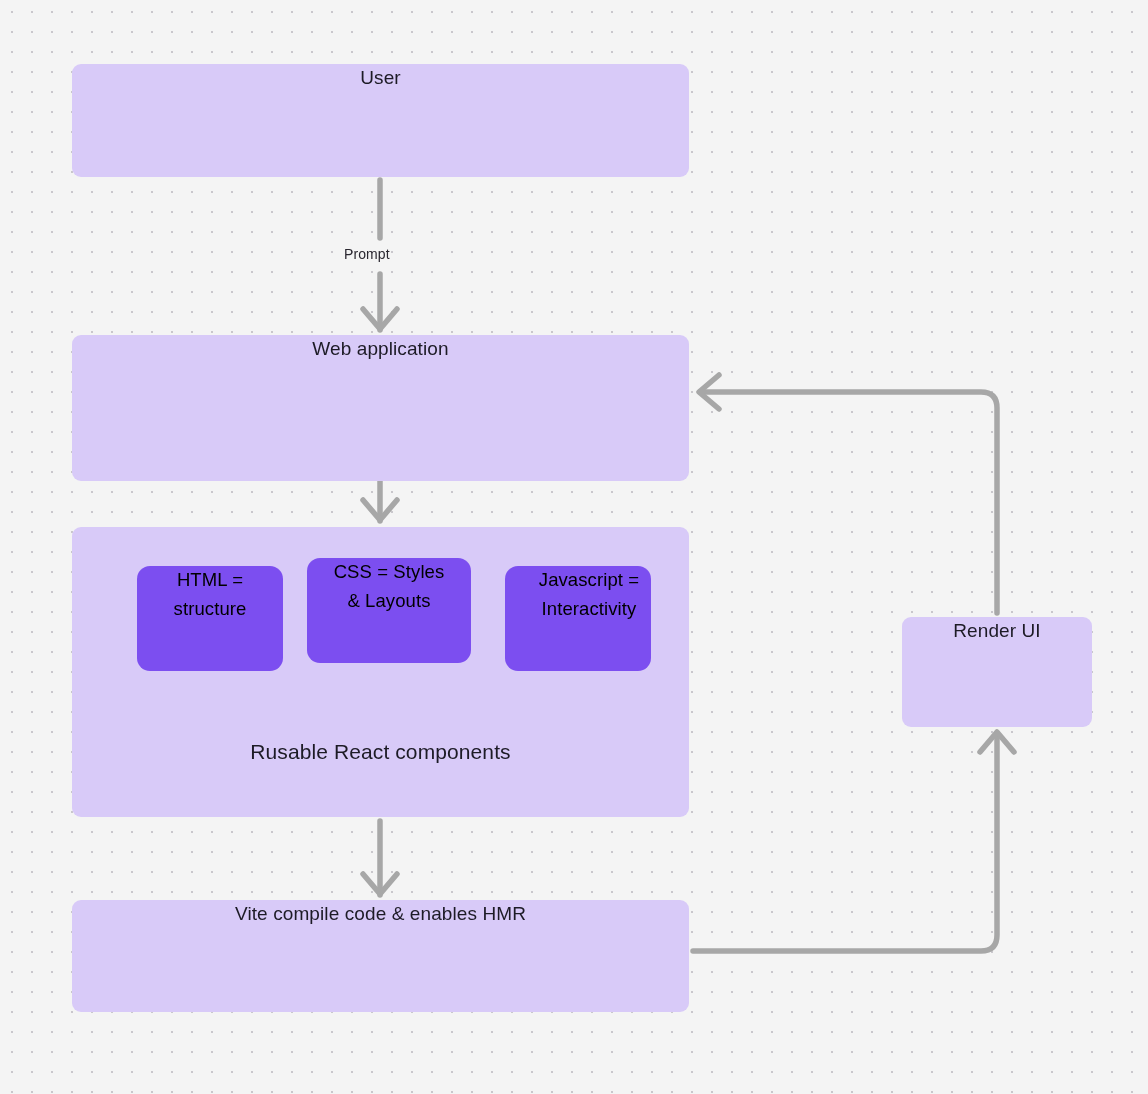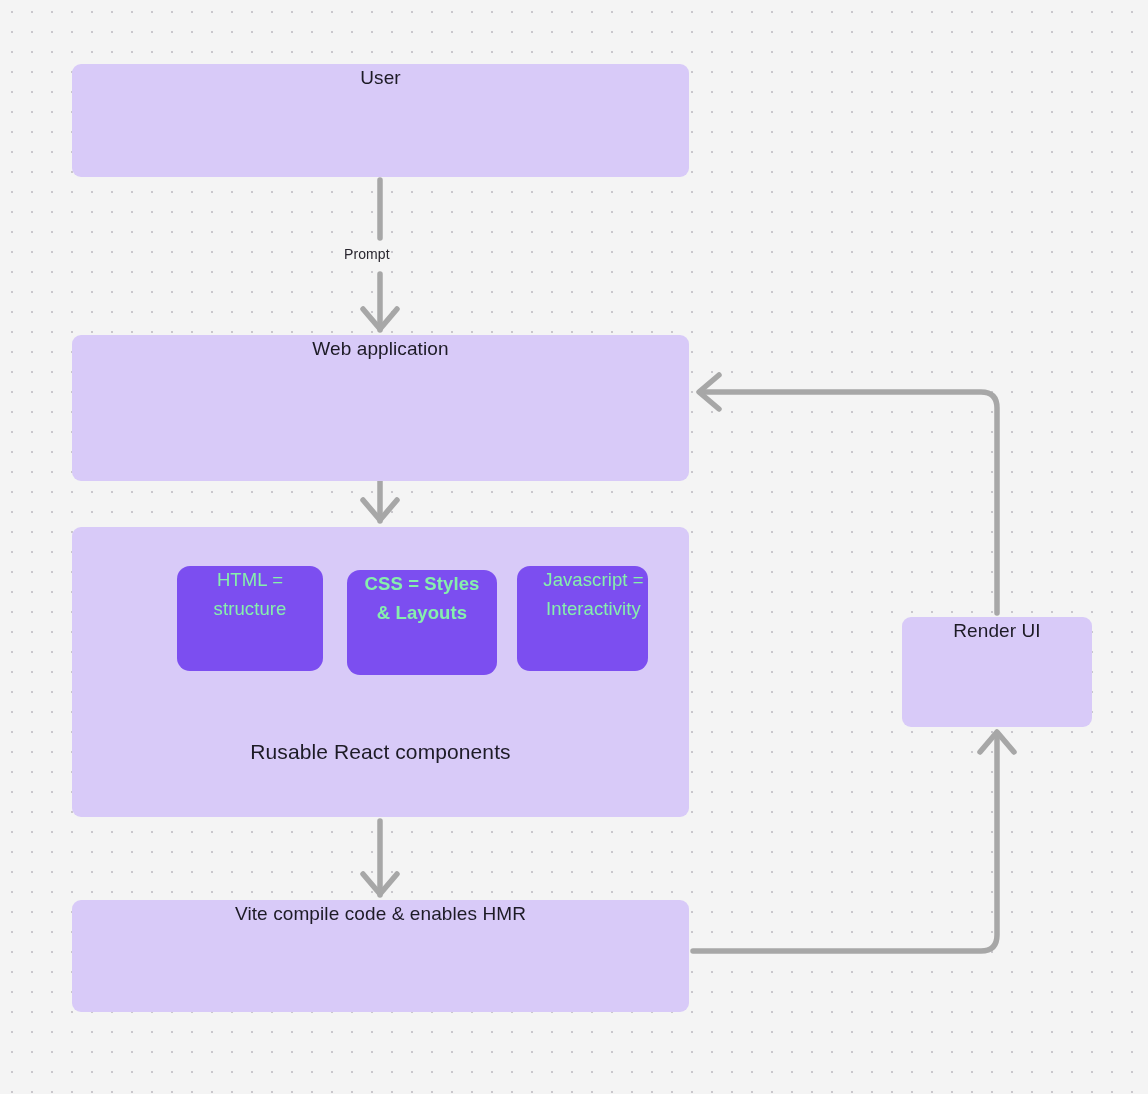--- a/index.html
+++ b/index.html
@@ -34,37 +34,36 @@
     color: #1d1b26;
     background: #d8caf8;
     border-radius: 9px;
     font-size: 19px;
     line-height: 1.45;
     letter-spacing: 0.1px;
   }
 
   .node.chip {
     background: #7c4ef0;
-    color: #86efac;
+    color: #000000;
     border-radius: 13px;
     font-size: 18.5px;
     line-height: 1.55;
-    margin-left: 40px;
   }
 
   
   #node-user        { left: 72px;  top: 64px;  width: 617px; height: 113px; }
   #node-webapp      { left: 72px;  top: 335px; width: 617px; height: 146px; }
   #node-components  { left: 72px;  top: 527px; width: 617px; height: 290px; border-radius: 9px; }
   #node-vite        { left: 72px;  top: 900px; width: 617px; height: 112px; }
   #node-render      { left: 902px; top: 617px; width: 190px; height: 110px; }
 
   #chip-html { left: 137px; top: 566px; width: 146px; height: 105px; }
-  #chip-css  { left: 307px; top: 570px; width: 150px; height: 105px; font-weight: bold; }
-  #chip-js   { left: 477px; top: 566px; width: 131px; height: 105px; padding-left: 22px; }
+  #chip-css  { left: 307px; top: 558px; width: 164px; height: 105px; }
+  #chip-js   { left: 505px; top: 566px; width: 146px; height: 105px; padding-left: 22px; }
 
   #components-caption {
     position: absolute;
     left: 72px;
     top: 740px;
     width: 617px;
     text-align: center;
     font-size: 21px;
     color: #1d1b26;
     letter-spacing: 0.1px;

